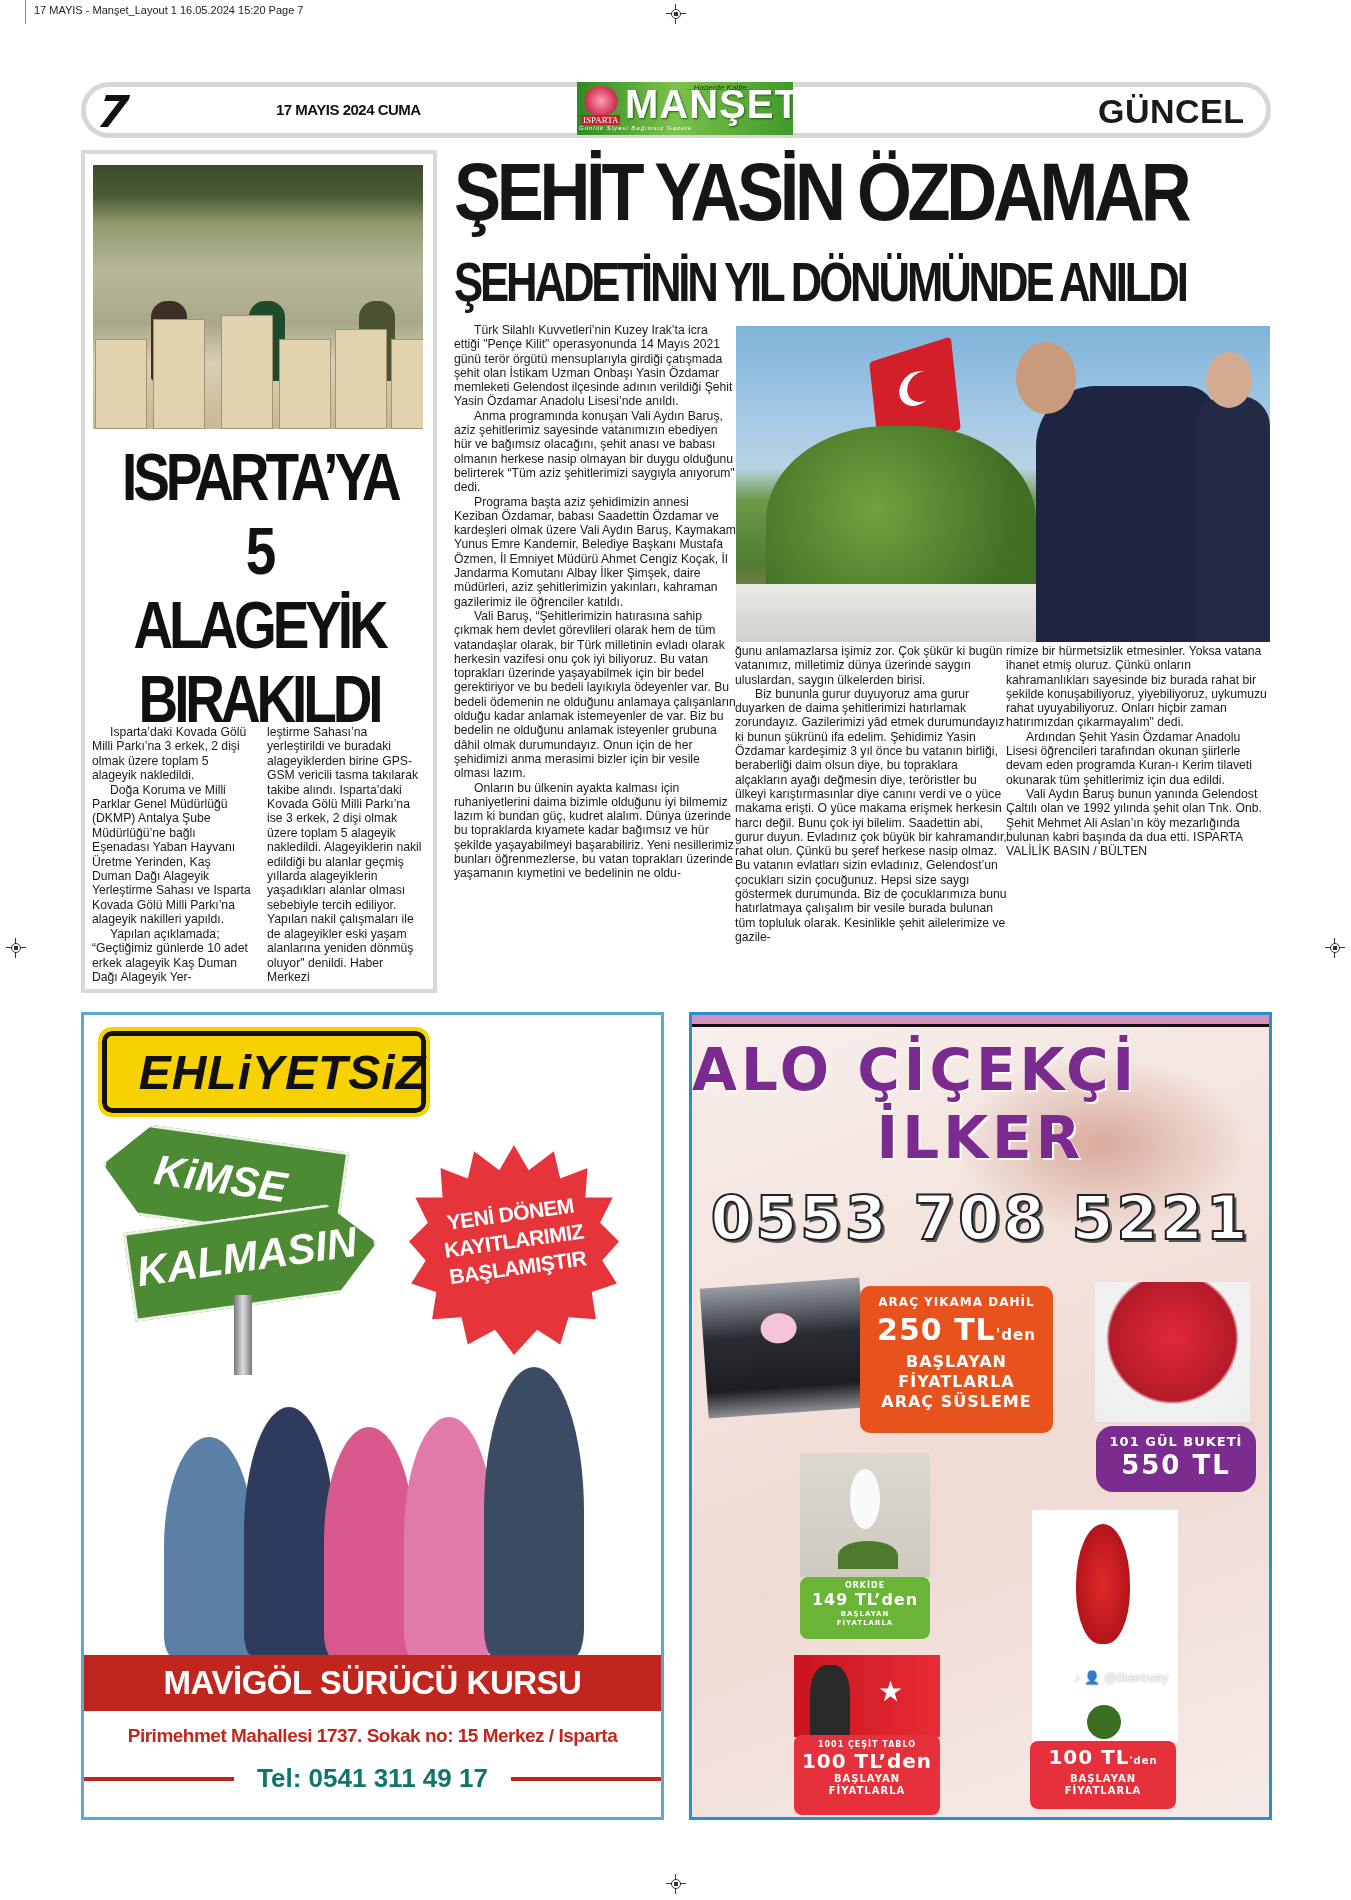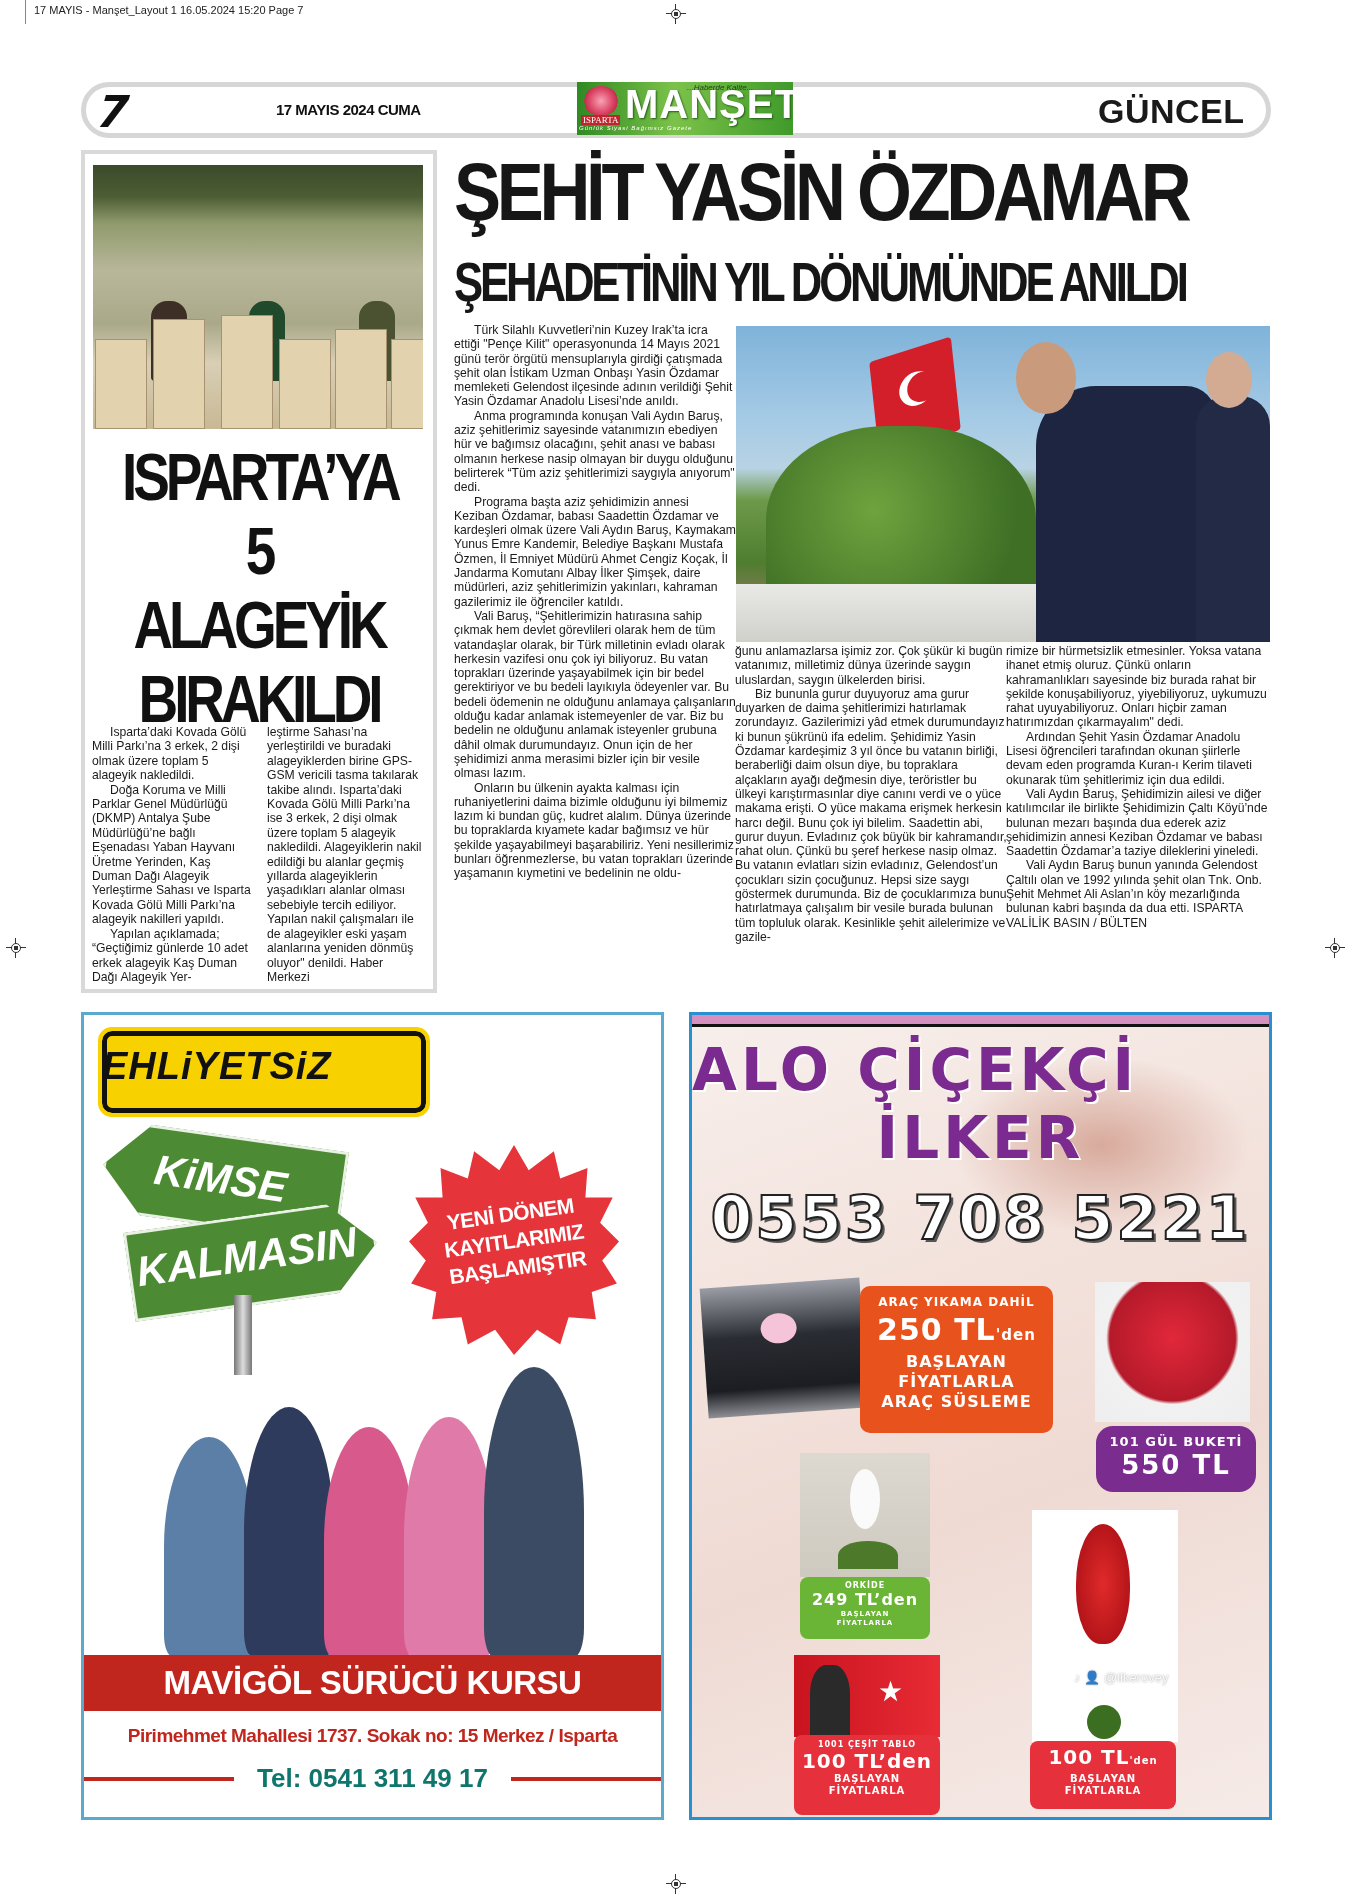--- a/index.html
+++ b/index.html
@@ -52,21 +52,21 @@
   .bush{position:absolute;left:30px;top:100px;width:270px;height:210px;border-radius:45% 45% 10% 10%;background:radial-gradient(circle at 40% 40%,#6fa33e,#3e6f25 70%);}
   .suit{position:absolute;left:300px;top:60px;width:180px;height:256px;background:#1e2540;border-radius:60px 30px 0 0;}
   .head{position:absolute;left:280px;top:16px;width:60px;height:72px;border-radius:50%;background:#c99a7b;}
   .suit2{position:absolute;left:460px;top:70px;width:74px;height:246px;background:#232a45;border-radius:30px 30px 0 0;}
   .head2{position:absolute;left:470px;top:26px;width:46px;height:56px;border-radius:50%;background:#d3ab92;}
   .grave{position:absolute;left:0;top:258px;width:534px;height:60px;background:linear-gradient(180deg,#e9e9e6,#cfcfca);}
 
   
   .ad1{position:absolute;left:81px;top:1012px;width:583px;height:808px;border:3px solid #5aaad0;background:#fff;overflow:hidden;}
   .ad1 .sign-y{position:absolute;left:14px;top:12px;width:332px;height:90px;background:#f8d200;border-radius:14px;border:4px solid #f8d200;box-shadow:inset 0 0 0 5px #111;}
-  .ad1 .sign-y span{position:absolute;left:0;right:0;top:14px;text-align:left;font-size:38px;font-weight:bold;font-style:italic;color:#111;letter-spacing:1px;}
+  .ad1 .sign-y span{position:absolute;left:0;right:0;top:14px;text-align:right;font-size:48px;font-weight:bold;font-style:italic;color:#111;letter-spacing:1px;}
   .ad1 .arr1{position:absolute;left:18px;top:120px;width:242px;height:92px;background:#4d8a34;border:3px solid #e9f1e4;transform:rotate(8deg);clip-path:polygon(18% 0,100% 0,100% 100%,18% 100%,0 50%);}
   .ad1 .arr2{position:absolute;left:44px;top:200px;width:250px;height:90px;background:#4d8a34;border:3px solid #e9f1e4;transform:rotate(-8deg);clip-path:polygon(0 0,82% 0,100% 50%,82% 100%,0 100%);}
   .ad1 .t1{position:absolute;left:70px;top:140px;font-size:42px;font-weight:bold;font-style:italic;color:#fff;transform:rotate(8deg);}
   .ad1 .t2{position:absolute;left:52px;top:218px;font-size:42px;font-weight:bold;font-style:italic;color:#fff;transform:rotate(-8deg);}
   .ad1 .pole{position:absolute;left:150px;top:280px;width:18px;height:80px;background:linear-gradient(90deg,#777,#ddd,#777);}
   .ad1 .burst{position:absolute;left:325px;top:130px;width:210px;height:210px;background:#e6353a;clip-path:polygon(50% 0,57% 12%,69% 3%,72% 16%,85% 11%,84% 25%,97% 25%,91% 37%,100% 46%,92% 55%,99% 66%,87% 70%,89% 83%,76% 82%,72% 95%,61% 88%,50% 100%,41% 88%,28% 95%,25% 82%,11% 83%,13% 70%,1% 66%,8% 55%,0 46%,9% 37%,3% 25%,16% 25%,15% 11%,28% 16%,31% 3%,43% 12%);}
   .ad1 .burst-text{position:absolute;left:340px;top:185px;width:180px;text-align:center;font-size:21px;font-weight:bold;color:#fff;line-height:27px;transform:rotate(-8deg);letter-spacing:-0.5px;}
   .ad1 .people{position:absolute;left:60px;top:330px;width:460px;height:312px;}
   .ad1 .p{position:absolute;bottom:0;border-radius:50% 50% 10% 10%;}
   .ad1 .bar{position:absolute;left:0;top:640px;width:577px;height:56px;background:#c0261d;}
@@ -198,21 +198,20 @@
   <div class="head2"></div>
 </div>
 
 <div class="art c2">
   <p class="cont">ğunu anlamazlarsa işimiz zor. Çok şükür ki bugün vatanımız, milletimiz dünya üzerinde saygın uluslardan, saygın ülkelerden birisi.</p>
   <p>Biz bununla gurur duyuyoruz ama gurur duyarken de daima şehitlerimizi hatırlamak zorundayız. Gazilerimizi yâd etmek durumundayız ki bunun şükrünü ifa edelim. Şehidimiz Yasin Özdamar kardeşimiz 3 yıl önce bu vatanın birliği, beraberliği daim olsun diye, bu topraklara alçakların ayağı değmesin diye, teröristler bu ülkeyi karıştırmasınlar diye canını verdi ve o yüce makama erişti. O yüce makama erişmek herkesin harcı değil. Bunu çok iyi bilelim. Saadettin abi, gurur duyun. Evladınız çok büyük bir kahramandır, rahat olun. Çünkü bu şeref herkese nasip olmaz. Bu vatanın evlatları sizin evladınız, Gelendost’un çocukları sizin çocuğunuz. Hepsi size saygı göstermek durumunda. Biz de çocuklarımıza bunu hatırlatmaya çalışalım bir vesile burada bulunan tüm topluluk olarak. Kesinlikle şehit ailelerimize ve gazile-</p>
 </div>
 <div class="art c3">
   <p class="cont">rimize bir hürmetsizlik etmesinler. Yoksa vatana ihanet etmiş oluruz. Çünkü onların kahramanlıkları sayesinde biz burada rahat bir şekilde konuşabiliyoruz, yiyebiliyoruz, uykumuzu rahat uyuyabiliyoruz. Onları hiçbir zaman hatırımızdan çıkarmayalım" dedi.</p>
   <p>Ardından Şehit Yasin Özdamar Anadolu Lisesi öğrencileri tarafından okunan şiirlerle devam eden programda Kuran-ı Kerim tilaveti okunarak tüm şehitlerimiz için dua edildi.</p>
-  <p>Vali Aydın Baruş, Şehidimizin ailesi ve diğer katılımcılar ile birlikte Şehidimizin Çaltı Köyü’nde bulunan mezarı başında dua ederek aziz şehidimizin annesi Keziban Özdamar ve babası Saadettin Özdamar’a taziye dileklerini yineledi.</p>
   <p>Vali Aydın Baruş bunun yanında Gelendost Çaltılı olan ve 1992 yılında şehit olan Tnk. Onb. Şehit Mehmet Ali Aslan’ın köy mezarlığında bulunan kabri başında da dua etti. ISPARTA VALİLİK BASIN / BÜLTEN</p>
 </div>
 
 <div class="ad1">
   <div class="sign-y">
       <span>EHLiYETSiZ</span>
     </div>
   <div class="arr1"></div>
   <div class="arr2"></div>
   <div class="t1">KiMSE</div>
@@ -260,21 +259,21 @@
 
   <div class="roses"></div>
   <div class="purple">
     <div class="a">101 GÜL BUKETİ</div>
     <div class="b">550 TL</div>
   </div>
 
   <div class="orchid"></div>
   <div class="green">
     <div class="a">ORKİDE</div>
-    <div class="b">249 TL’den</div>
+    <div class="b">149 TL’den</div>
     <div class="c">BAŞLAYAN</div>
     <div class="c">FİYATLARLA</div>
   </div>
 
   <div class="ataturk"></div>
   <div class="red1">
     <div class="a">1001 ÇEŞİT TABLO</div>
     <div class="b">100 TL’den</div>
     <div class="c">BAŞLAYAN</div>
     <div class="c">FİYATLARLA</div>

